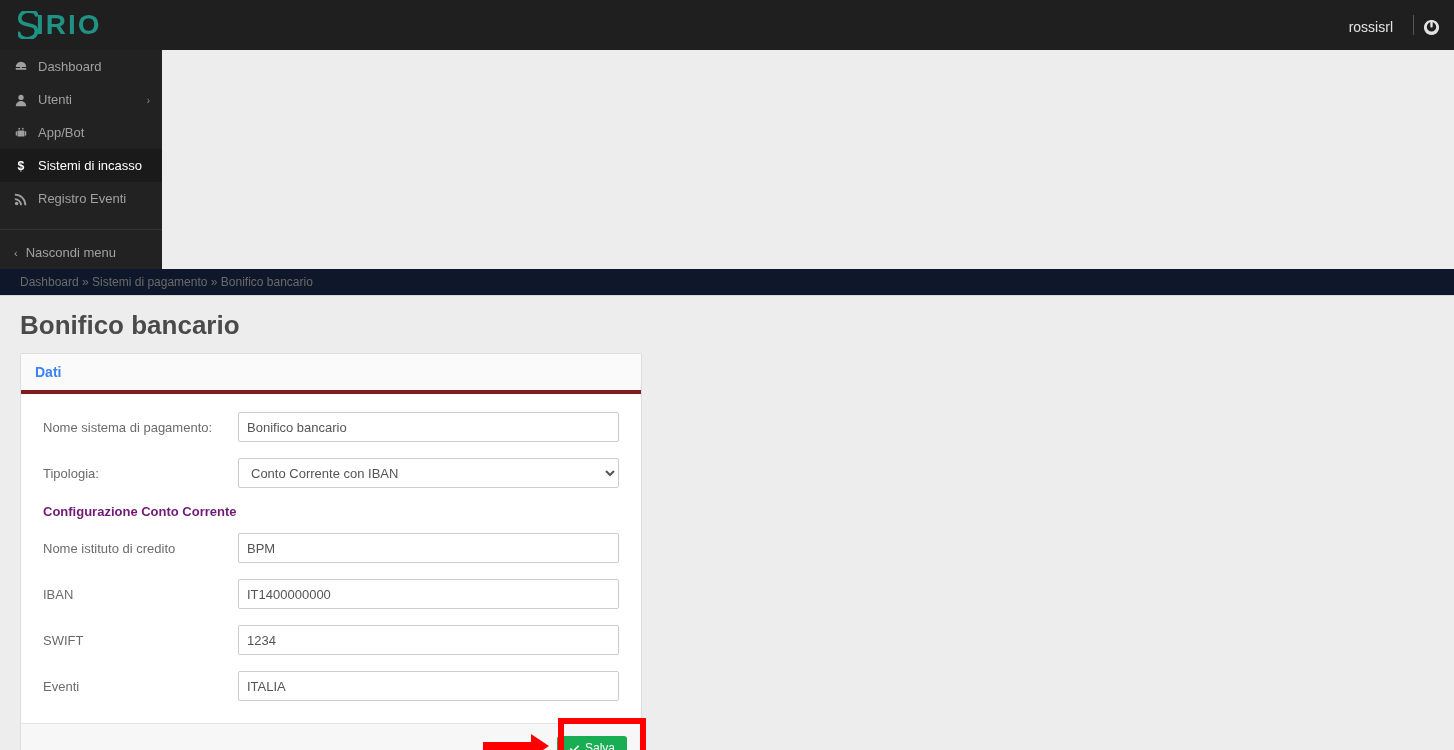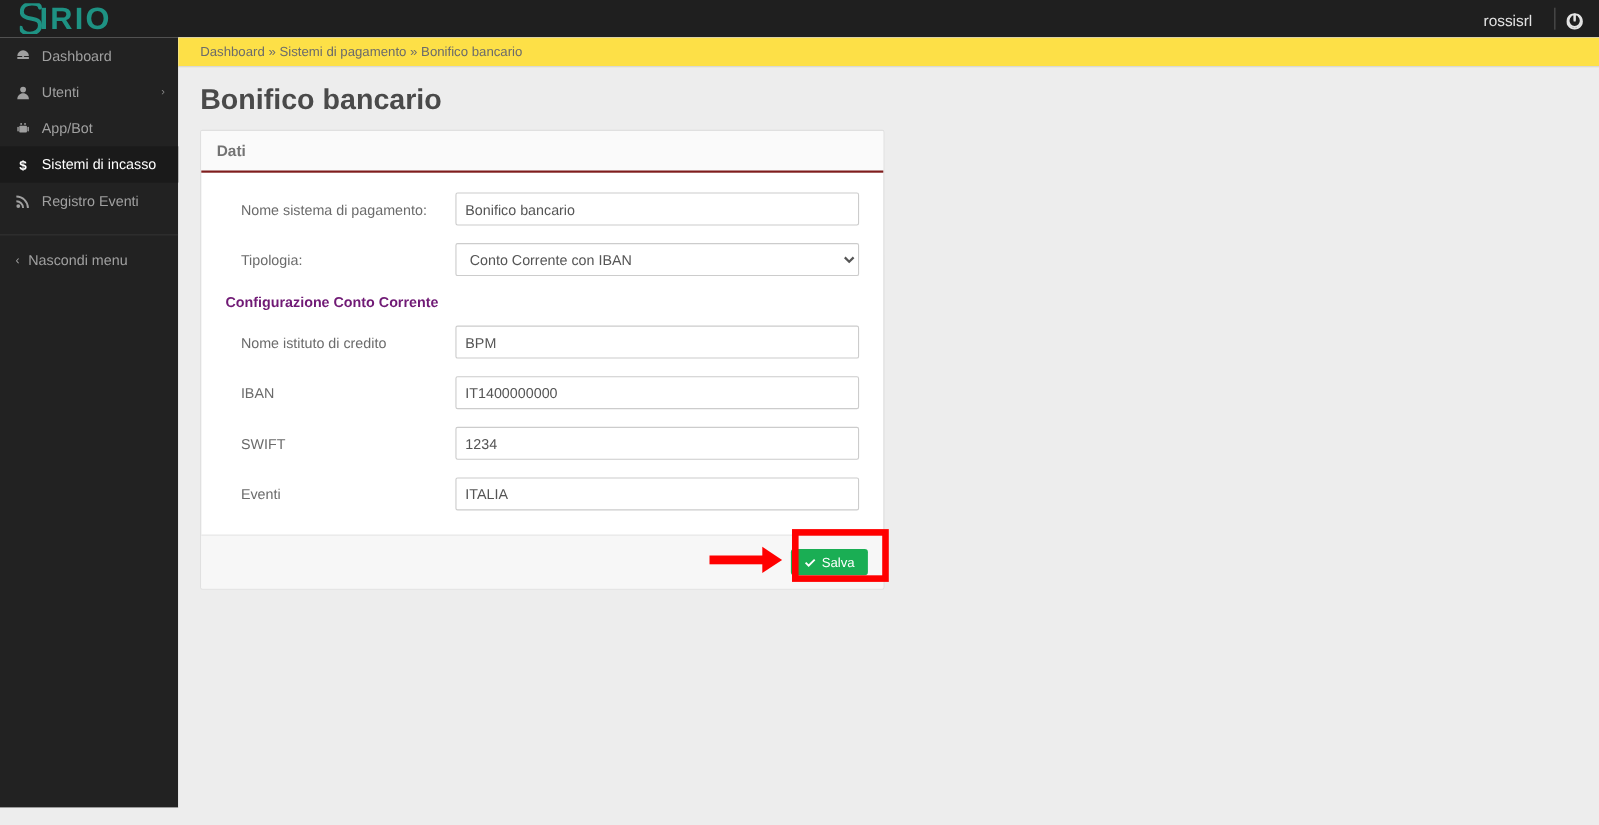--- a/index.html
+++ b/index.html
@@ -9,21 +9,21 @@
     font-size: 13px;
     color: #555;
     background: #ededed;
     width: 1454px;
     height: 750px;
     overflow: hidden;
   }
 
   
   .topbar {
-    height: 34px;
+    height: 50px;
     background: #1f1f1f;
     display: flex;
     align-items: center;
     justify-content: space-between;
     padding: 0 15px 0 0;
   }
   .logo {
     width: 162px;
     height: 50px;
     display: flex;
@@ -61,20 +61,21 @@
     width: 15px;
     height: 15px;
     fill: #e3e3e3;
     cursor: pointer;
   }
 
   
   .wrap {
     display: flex;
     height: calc(100% - 50px);
+    flex-direction: column;
   }
 
   
   .sidebar {
     width: 162px;
     background: #222222;
     color: #aaa;
     display: flex;
     flex-direction: column;
   }
@@ -126,21 +127,21 @@
     font-size: 11px;
   }
 
   
   .main {
     flex: 1;
     background: #ededed;
     overflow: auto;
   }
   .breadcrumb {
-    background: #fde047;
+    background: #0f172a;
     border-bottom: 1px solid #d8d8d8;
     padding: 6px 20px;
     font-size: 12px;
     color: #6b6b6b;
   }
   .breadcrumb a {
     color: #6b6b6b;
     text-decoration: none;
     cursor: pointer;
   }
@@ -153,39 +154,38 @@
 
   .panel {
     margin: 0 20px;
     width: 622px;
     background: #fff;
     border: 1px solid #ddd;
     border-radius: 2px;
   }
   .panel-header {
     padding: 10px 14px;
-    border-bottom: 2px solid #7f1d1d;
+    border-bottom: 4px solid #7f1d1d;
     font-weight: 700;
-    color: #737373;
+    color: #3b82f6;
     font-size: 14px;
     background: #fafafa;
   }
   .panel-body {
     padding: 18px 22px 6px 22px;
   }
   .form-row {
     display: flex;
     align-items: center;
     margin-bottom: 16px;
   }
   .form-label {
     width: 195px;
     font-size: 13px;
     color: #6b6b6b;
-    margin-left: 14px;
   }
   .form-control-wrap {
     flex: 1;
   }
   input.form-control, select.form-control {
     width: 100%;
     height: 30px;
     padding: 4px 8px;
     font-size: 13px;
     color: #555;

